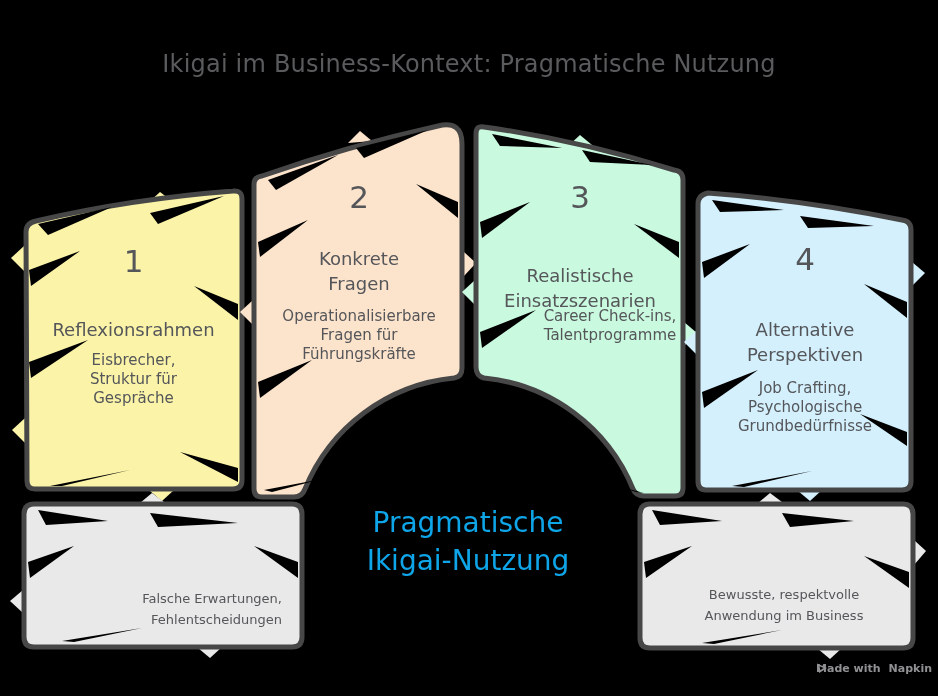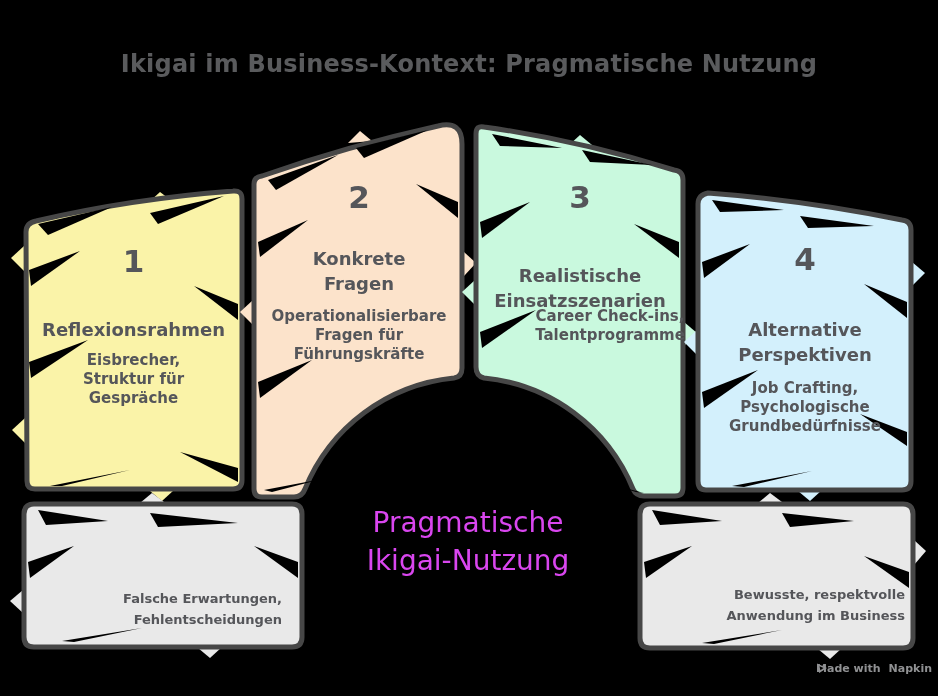--- a/index.html
+++ b/index.html
@@ -3,26 +3,26 @@
 <meta charset="utf-8">
 <style>
   html,body{margin:0;padding:0;background:#000;}
   #canvas{
     position:relative;width:938px;height:696px;background:#000;overflow:hidden;
     font-family:"DejaVu Sans","Liberation Sans",sans-serif;
   }
   svg{position:absolute;left:0;top:0;}
   .seg-path,.note-path{stroke:#474747;stroke-width:5;stroke-linejoin:round;stroke-linecap:round;}
   .tear{fill:#000;}
-  .txt{position:absolute;text-align:center;white-space:pre-line;color:#55565a;font-weight:bold;}
+  .txt{position:absolute;text-align:center;white-space:pre-line;color:#55565a;font-weight:normal;}
   .num{font-size:31px;}
   .seg-title{font-size:18px;line-height:25px;}
   .seg-sub{font-size:15px;line-height:19px;}
   .main-title{left:0;top:50px;width:938px;font-size:24px;letter-spacing:0.2px;color:#5a5b5d;}
-  .center-label{left:318px;top:504px;width:300px;font-size:28px;line-height:38px;font-weight:400;color:#d946ef;}
+  .center-label{left:318px;top:504px;width:300px;font-size:28px;line-height:38px;font-weight:400;color:#0ea5e9;}
   .note-title{font-size:20px;line-height:25px;}
   .note-sub{font-size:13px;line-height:21px;}
   
   .s1-num{left:30px;top:243px;width:207px;}
   .s1-title{left:30px;top:317px;width:207px;}
   .s1-sub{left:30px;top:351px;width:207px;}
   
   .s2-num{left:256px;top:179px;width:206px;}
   .s2-title{left:256px;top:246px;width:206px;}
   .s2-sub{left:256px;top:307px;width:206px;}
@@ -31,21 +31,21 @@
   .s3-title{left:478px;top:263px;width:204px;}
   .s3-sub{left:478px;top:307px;width:204px;padding-left:30px;}
   
   .s4-num{left:702px;top:241px;width:206px;}
   .s4-title{left:702px;top:317px;width:206px;}
   .s4-sub{left:702px;top:379px;width:206px;}
   
   .bl-title{left:24px;top:527px;width:258px;text-align:right;}
   .bl-sub{left:24px;top:588px;width:258px;text-align:right;}
   .br-title{left:663px;top:527px;width:235px;text-align:left;}
-  .br-sub{left:663px;top:584px;width:242px;text-align:right;}
+  .br-sub{left:663px;top:584px;width:242px;text-align:center;}
   .watermark{
     position:absolute;right:6px;top:662px;display:flex;align-items:center;gap:4px;
     color:#909193;font-size:11px;font-weight:bold;
   }
   .watermark .nib{display:inline-block;}
 </style>
 </head>
 <body>
 
 <div id="canvas">

